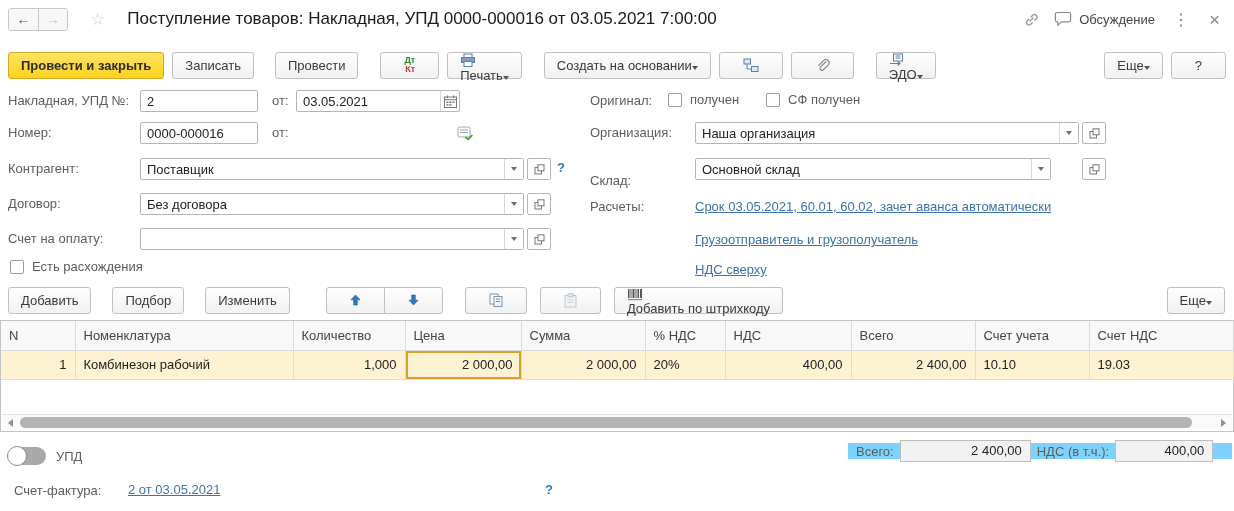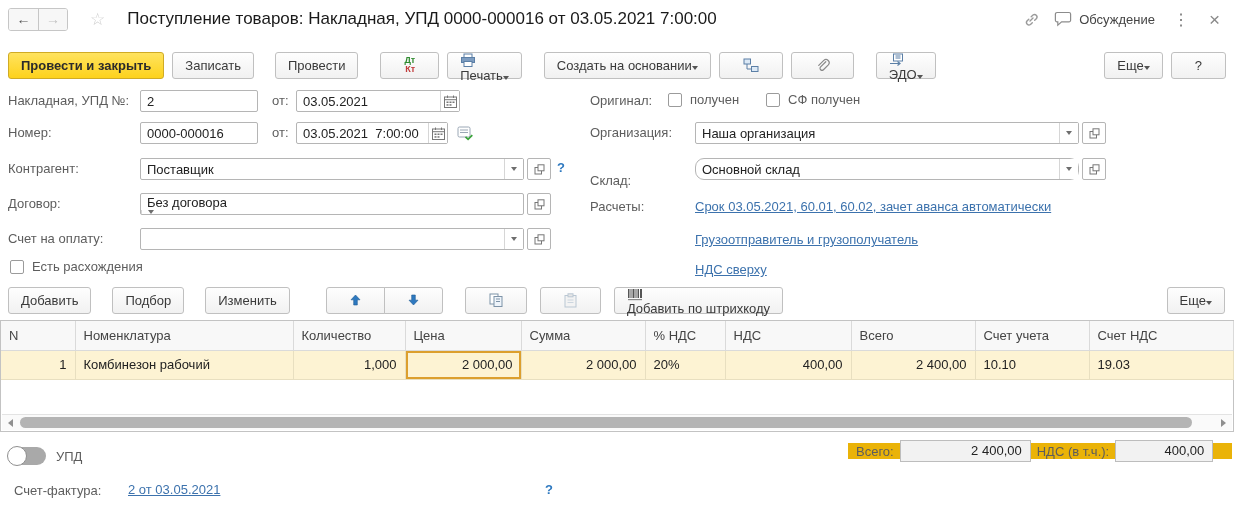--- a/index.html
+++ b/index.html
@@ -61,21 +61,21 @@
   .hscroll { position:absolute; left:1px; right:1px; bottom:1px; height:16px; background:#fafafa; border-top:1px solid #e3e3e3; }
   .harrow { position:absolute; top:4px; width:0; height:0; border-top:4px solid transparent; border-bottom:4px solid transparent; }
   .harrow.left { left:6px; border-right:5px solid #8f8f8f; }
   .harrow.right { right:6px; border-left:5px solid #8f8f8f; }
   .hthumb { position:absolute; left:18px; top:2px; height:11px; width:1172px; background:#b4b4b4; border-radius:6px; cursor:grab; }
 
   
   .toggle { position:absolute; left:8px; top:447px; display:flex; align-items:center; gap:10px; color:#5d5d5d; cursor:pointer; }
   .toggle-track { position:relative; width:38px; height:18px; background:#a9a9a9; border-radius:10px; }
   .toggle-knob { position:absolute; left:-1px; top:-1px; width:20px; height:20px; border-radius:50%; background:#fff; border:1px solid #8f8f8f; }
-  .totals { position:absolute; left:848px; top:443px; width:384px; height:16px; background:#eab308; display:flex; align-items:center; padding:0 4px 0 8px; gap:6px; }
+  .totals { position:absolute; left:848px; top:443px; width:384px; height:16px; background:#7dd3fc; display:flex; align-items:center; padding:0 4px 0 8px; gap:6px; }
   .totals .tlabel { color:#5d5d5d; white-space:nowrap; }
   .tbox { background:#f2f2f2; border:1px solid #bdbdbd; height:22px; line-height:20px; text-align:right; padding:0 8px; color:#222; }
   .tbox.w1 { width:131px; }
   .tbox.w2 { width:98px; }
   .invoice-row { position:absolute; left:0; top:480px; width:100%; height:20px; }
 
   svg { display:block; }
 </style>
 </head>
 <body>
@@ -183,38 +183,20 @@
           </svg>
       </span>
     </button>
   </div>
 
   <div class="flabel" style="left:8px; top:122px;">Номер:</div>
   <div class="field" style="left:140px; top:122px; width:118px;">
     <input value="0000-000016" style="">
   </div>
   <div class="flabel" style="left:272px; top:122px;">от:</div>
-  <div class="field" style="left:296px; top:122px; width:152px;">
-    <input value="03.05.2021  7:00:00" style="">
-    <button class="cbtn">
-      <span>
-        <svg width="13" height="13" viewBox="0 0 13 13">
-            <rect x="0.5" y="2" width="12" height="10.5" fill="none" stroke="#777"></rect>
-            <line x1="0.5" y1="4.7" x2="12.5" y2="4.7" stroke="#777"></line>
-            <line x1="3.5" y1="0.5" x2="3.5" y2="3" stroke="#777"></line>
-            <line x1="9.5" y1="0.5" x2="9.5" y2="3" stroke="#777"></line>
-            <rect x="2.5" y="6.5" width="2" height="1.5" fill="#777"></rect>
-            <rect x="5.5" y="6.5" width="2" height="1.5" fill="#777"></rect>
-            <rect x="8.5" y="6.5" width="2" height="1.5" fill="#777"></rect>
-            <rect x="2.5" y="9.2" width="2" height="1.5" fill="#777"></rect>
-            <rect x="5.5" y="9.2" width="2" height="1.5" fill="#777"></rect>
-          </svg>
-      </span>
-    </button>
-  </div>
   <span style="position:absolute; left:457px; top:126px;">
     <svg width="17" height="15" viewBox="0 0 17 15">
         <rect x="1" y="1" width="12" height="10" rx="1.5" fill="#fff" stroke="#9aa7b5"></rect>
         <line x1="3" y1="4" x2="11" y2="4" stroke="#9aa7b5"></line>
         <line x1="3" y1="6.5" x2="11" y2="6.5" stroke="#9aa7b5"></line>
         <path d="M8.5 10.8 l2.6 2.6 4.2-4.2" stroke="#3aa33a" stroke-width="1.7" fill="none"></path>
       </svg>
   </span>
 
   <div class="flabel" style="left:8px; top:158px;">Контрагент:</div>
@@ -228,21 +210,21 @@
     <span>
       <svg width="11" height="11" viewBox="0 0 11 11">
           <rect x="1" y="3.5" width="6.5" height="6.5" fill="none" stroke="#777"></rect>
           <rect x="4" y="0.8" width="6" height="6" fill="#fff" stroke="#777"></rect>
         </svg>
     </span>
   </button>
   <span class="helpq" style="left:557px; top:160px;">?</span>
 
   <div class="flabel" style="left:8px; top:193px;">Договор:</div>
-  <div class="field" style="left:140px; top:193px; width:384px;flex-direction:column;">
+  <div class="field" style="left:140px; top:193px; width:384px;">
     <input value="Без договора" style="">
     <button class="cbtn">
         <span class="caret"></span>
       </button>
   </div>
   <button class="sidebtn" style="left:527px; top:193px;">
     <span>
       <svg width="11" height="11" viewBox="0 0 11 11">
           <rect x="1" y="3.5" width="6.5" height="6.5" fill="none" stroke="#777"></rect>
           <rect x="4" y="0.8" width="6" height="6" fill="#fff" stroke="#777"></rect>
@@ -291,21 +273,21 @@
   <button class="sidebtn" style="left:1082px; top:122px;">
     <span>
       <svg width="11" height="11" viewBox="0 0 11 11">
           <rect x="1" y="3.5" width="6.5" height="6.5" fill="none" stroke="#777"></rect>
           <rect x="4" y="0.8" width="6" height="6" fill="#fff" stroke="#777"></rect>
         </svg>
     </span>
   </button>
 
   <div class="flabel" style="left:590px; top:170px;">Склад:</div>
-  <div class="field" style="left:695px; top:158px; width:384px;border-radius:9px;">
+  <div class="field" style="left:695px; top:158px; width:356px;">
     <input value="Основной склад" style="">
     <button class="cbtn">
         <span class="caret"></span>
       </button>
   </div>
   <button class="sidebtn" style="left:1082px; top:158px;">
     <span>
       <svg width="11" height="11" viewBox="0 0 11 11">
           <rect x="1" y="3.5" width="6.5" height="6.5" fill="none" stroke="#777"></rect>
           <rect x="4" y="0.8" width="6" height="6" fill="#fff" stroke="#777"></rect>

